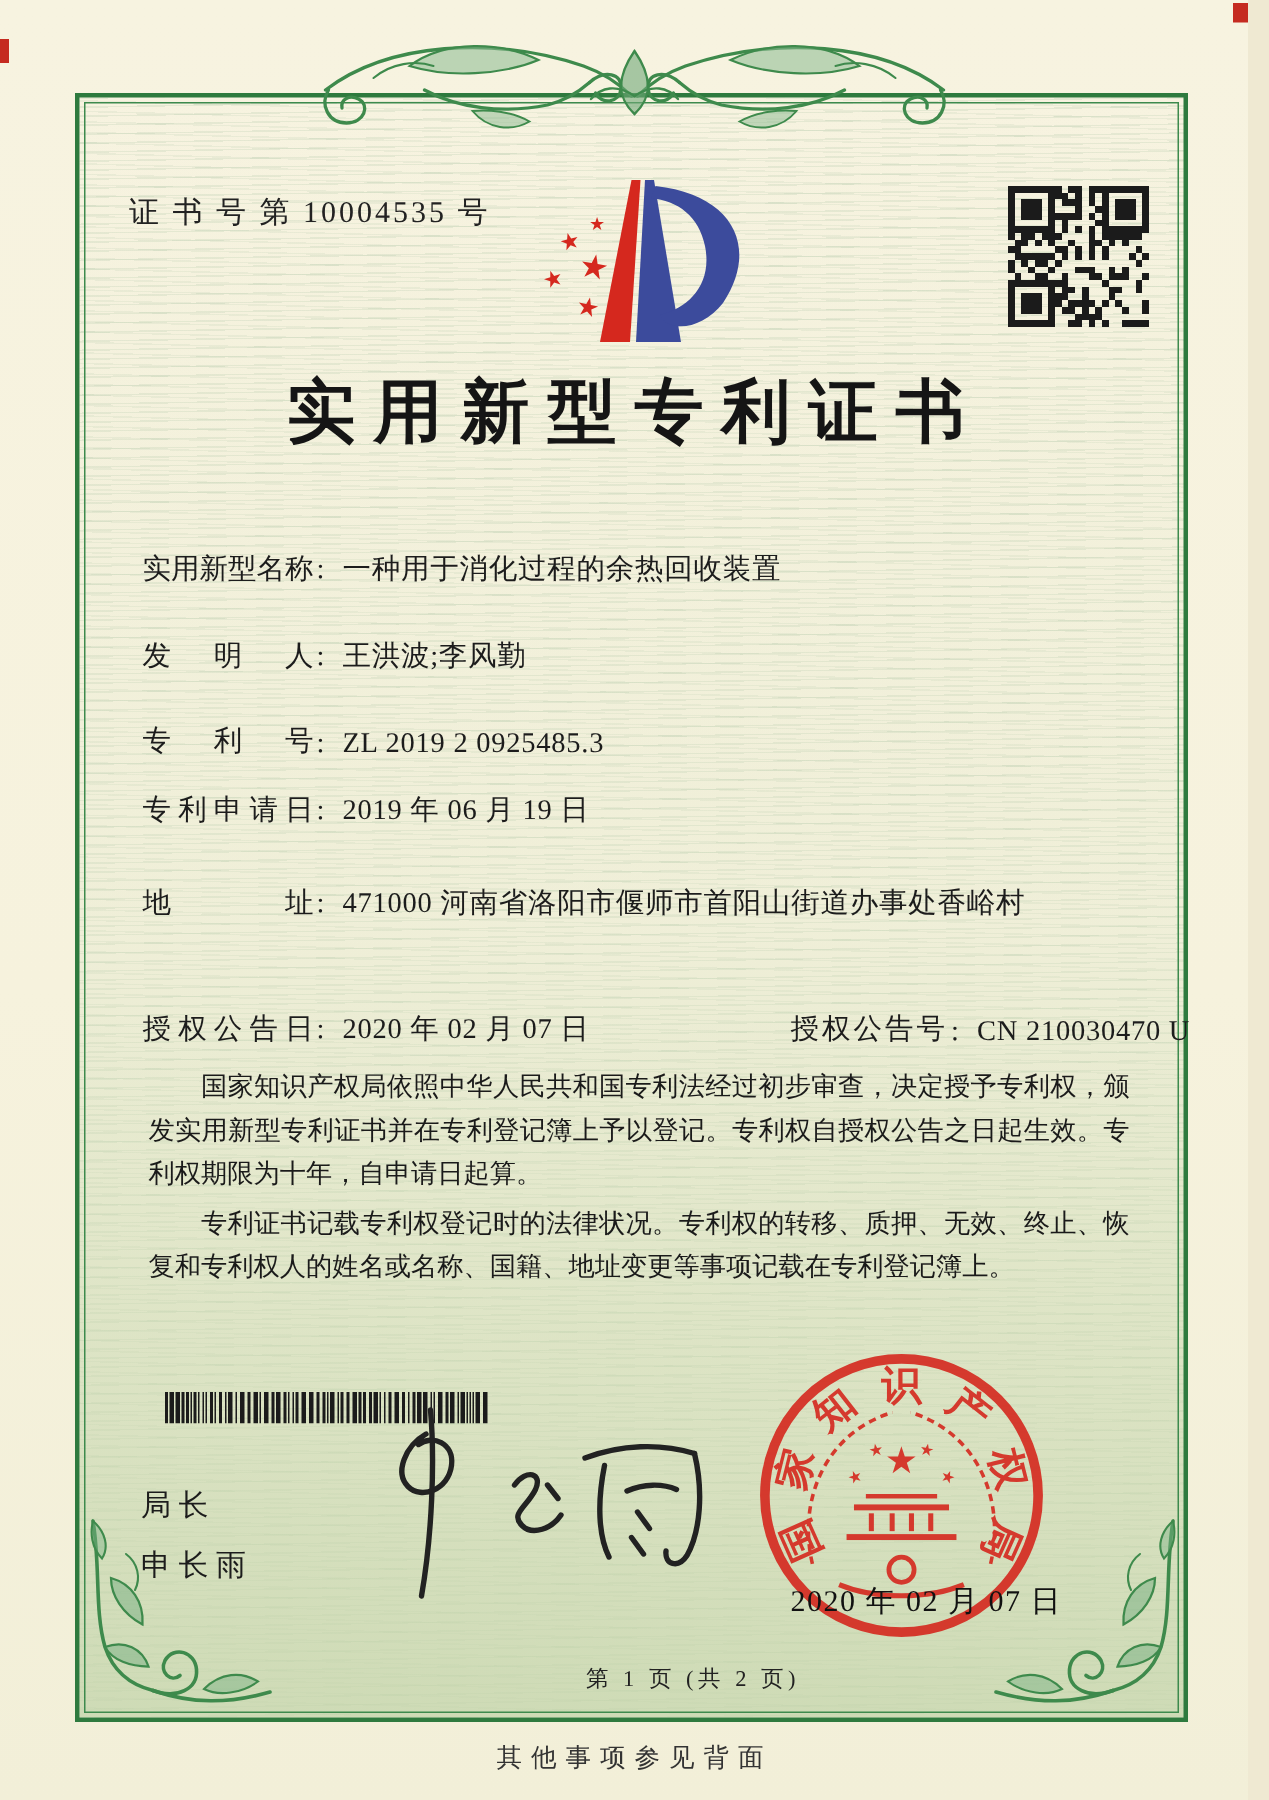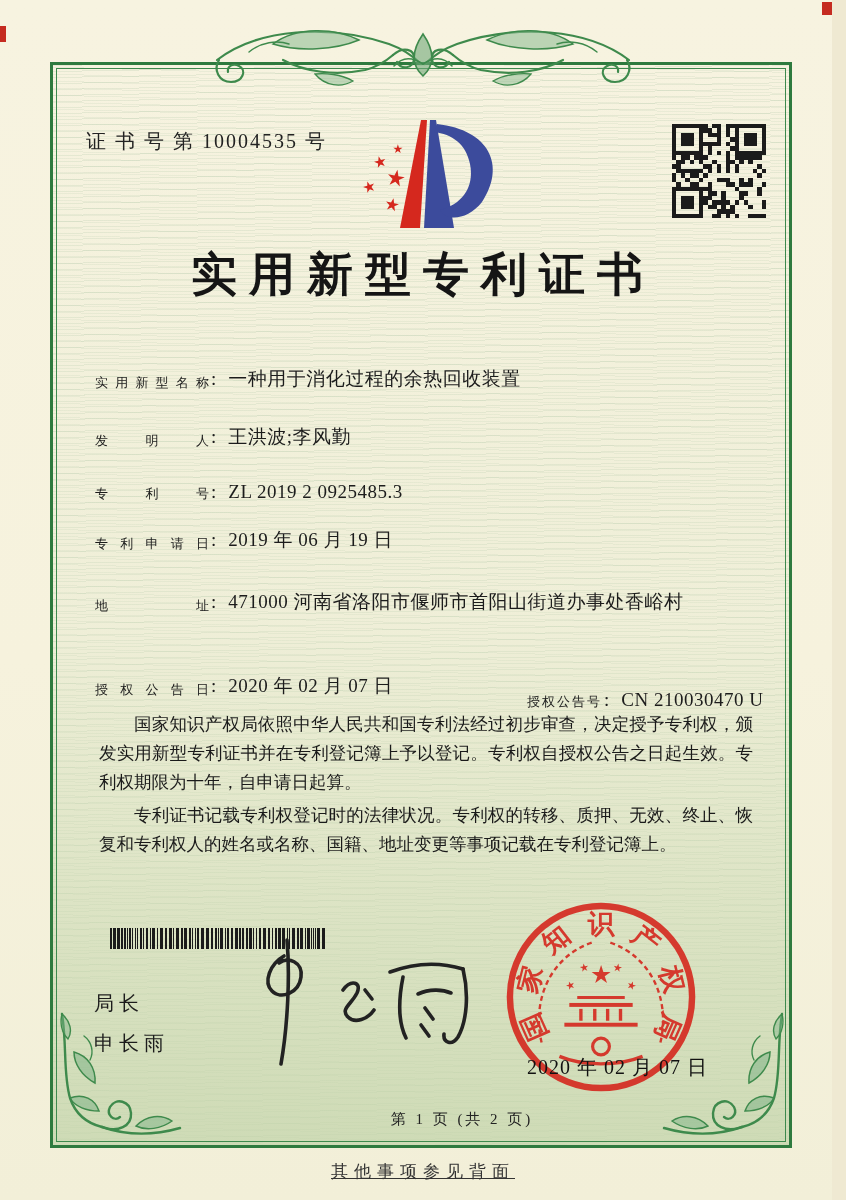--- a/index.html
+++ b/index.html
@@ -39,25 +39,25 @@
   }
   .logo{position:absolute;left:340px;top:108px;width:180px;height:132px;}
   .qr{position:absolute;left:672px;top:124px;width:94px;height:94px;}
   .doc-title{
     position:absolute;left:0;top:244px;width:846px;text-align:center;
     font-size:46px;font-weight:700;letter-spacing:12px;color:#151515;
   }
   .field-row{position:absolute;left:95px;width:680px;font-size:19px;white-space:nowrap;}
   .flabel{
     display:inline-block;width:114px;text-align:justify;text-align-last:justify;
-    font-size:13px;vertical-align:bottom;
+    font-size:19px;vertical-align:bottom;
   }
   .fcolon{display:inline-block;margin:0 12px 0 2px;}
   .fvalue{font-size:19px;letter-spacing:.5px;}
-  .grant-no{position:absolute;left:432px;top:16px;white-space:nowrap;}
+  .grant-no{position:absolute;left:432px;top:0;white-space:nowrap;}
   .grant-no .flabel{width:auto;letter-spacing:2px;}
   .paragraphs{
     position:absolute;left:95px;top:706px;width:662px;
     font-size:17.5px;line-height:29px;text-align:justify;color:#1a1a1a;
   }
   .paragraphs p{margin:4px;text-indent:2em;}
   .barcode{position:absolute;left:110px;top:928px;width:216px;height:21px;}
   .sig-title{position:absolute;left:94px;top:990px;font-size:20px;letter-spacing:5px;}
   .sig-name{position:absolute;left:94px;top:1030px;font-size:20px;letter-spacing:5px;}
   .signature{position:absolute;left:222px;top:932px;width:255px;height:140px;}
@@ -65,21 +65,21 @@
   .seal-date{
     position:absolute;left:527px;top:1054px;font-size:20px;letter-spacing:1px;
     color:#111;z-index:5;
   }
   .page-info{
     position:absolute;left:0;top:1110px;width:846px;text-align:center;
     font-size:15px;letter-spacing:3px;color:#222;padding-left:39px;
   }
   .back-note{
     position:absolute;left:0;top:1160px;width:846px;text-align:center;
-    font-size:17px;letter-spacing:6px;color:#333;text-decoration:underline;
+    font-size:17px;letter-spacing:6px;color:#333;
   }
   .ornament{position:absolute;}
   .orn-top{left:213px;top:18px;width:420px;height:76px;}
   .orn-bl{left:54px;top:1012px;width:132px;height:128px;}
   .orn-br{left:658px;top:1012px;width:132px;height:128px;}
   svg{display:block;}
 </style>
 </head>
 <body>
 

